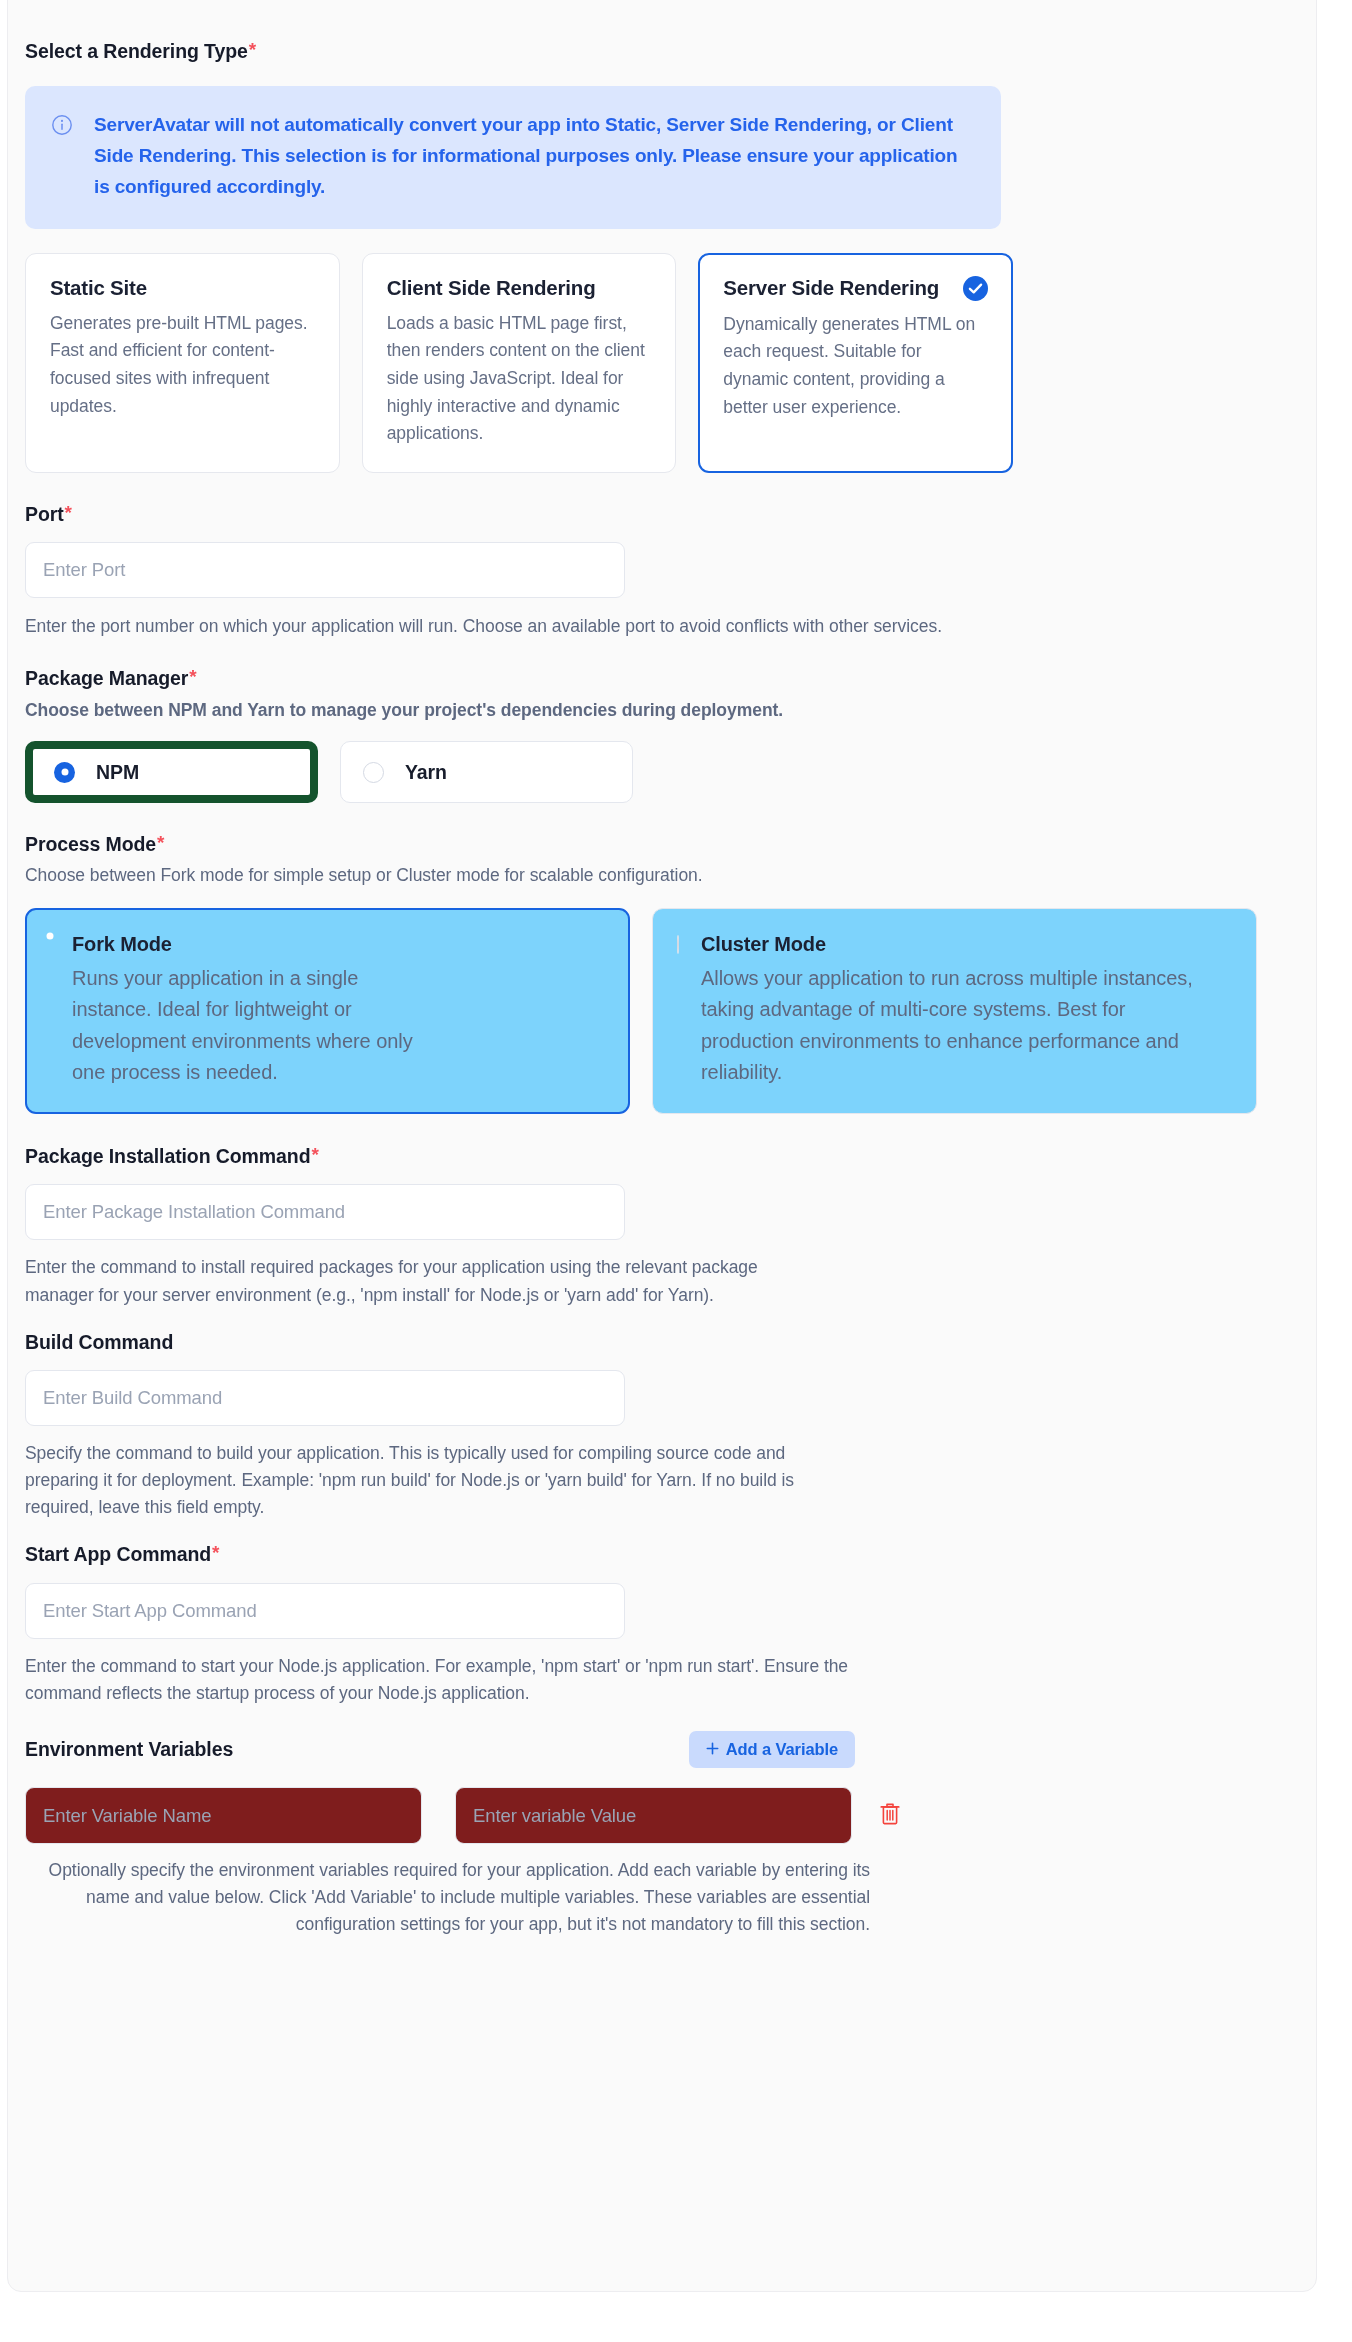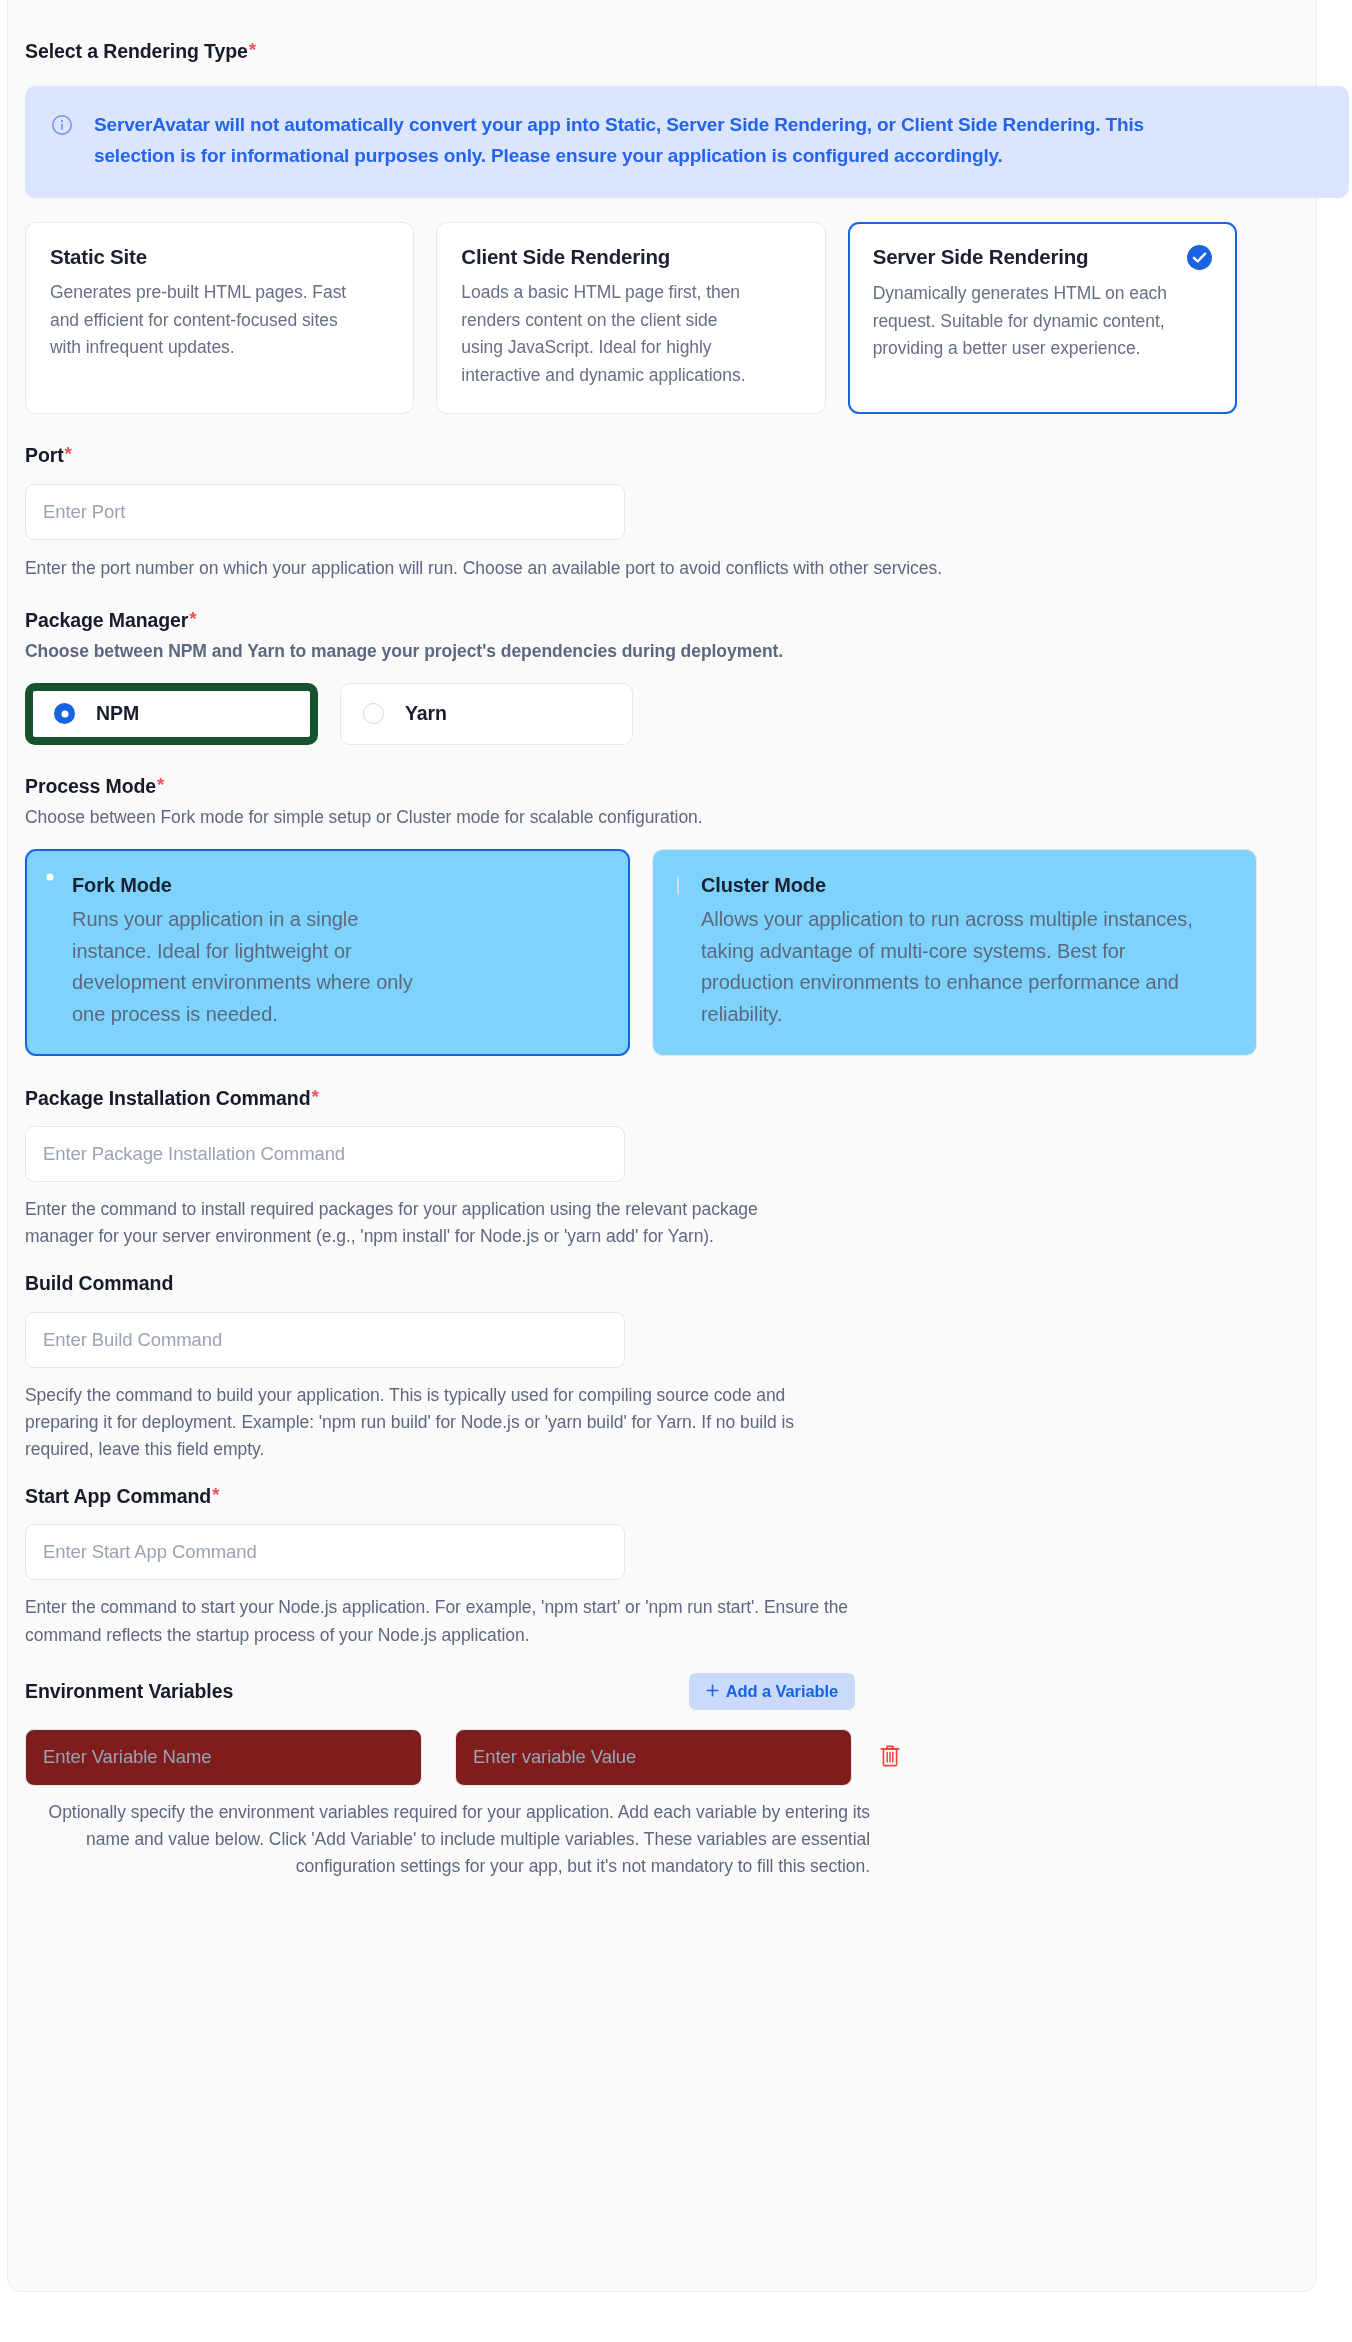--- a/index.html
+++ b/index.html
@@ -67,21 +67,22 @@
 
   
   .info-banner {
     margin-top: 23px;
     background: #dbe6fe;
     border-radius: 10px;
     padding: 24px 26px 26px 26px;
     display: flex;
     align-items: flex-start;
     gap: 21px;
-    width: 1324px;
+    width: 976px;
+    justify-content: space-between;
   }
   .info-icon {
     flex: 0 0 auto;
     width: 22px;
     height: 22px;
     margin-top: 4px;
   }
   .info-text {
     font-size: 19px;
     font-weight: 700;
@@ -89,21 +90,21 @@
     line-height: 1.62;
     letter-spacing: -0.15px;
     max-width: 1120px;
   }
 
   
   .render-row {
     margin-top: 24px;
     display: flex;
     gap: 22px;
-    width: 1212px;
+    width: 988px;
   }
   .render-card {
     flex: 1 1 0;
     background: #ffffff;
     border: 1px solid #e6e8ee;
     border-radius: 11px;
     padding: 22px 24px 24px 24px;
     min-height: 180px;
     position: relative;
   }

